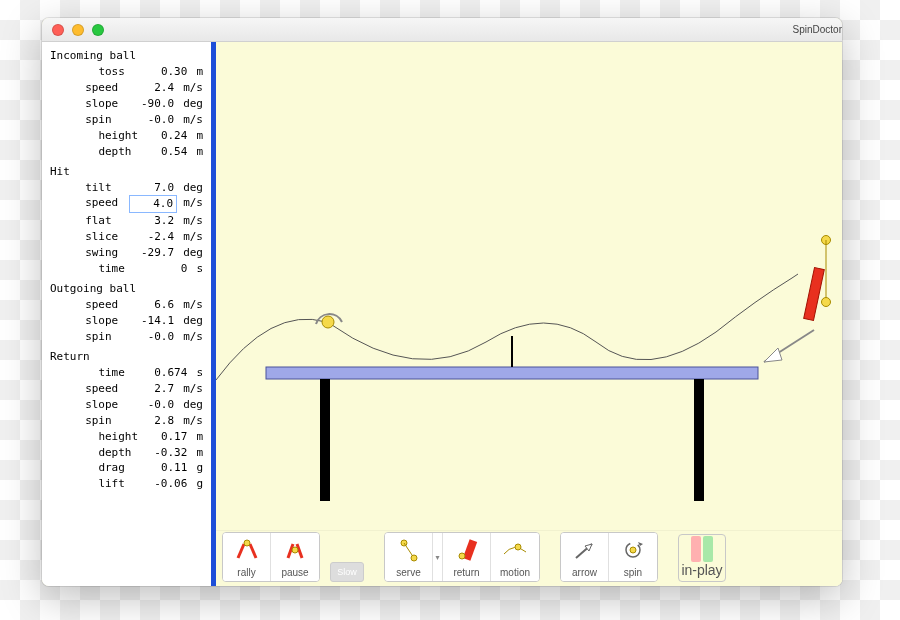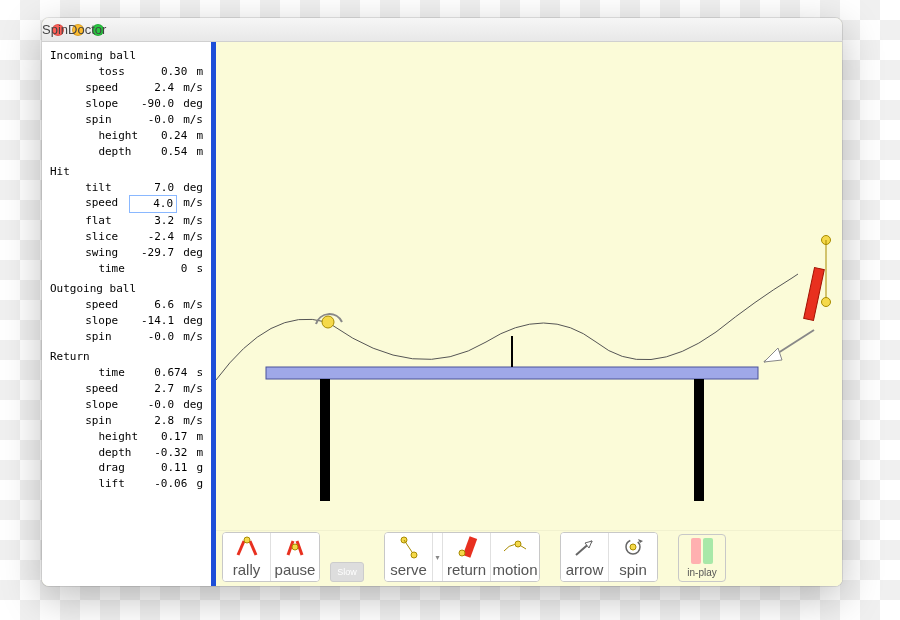--- a/index.html
+++ b/index.html
@@ -19,21 +19,21 @@
 }
 .titlebar {
   height: 24px; background: linear-gradient(#f6f6f6,#e8e8e8);
   border-bottom: 1px solid #d0d0d0;
   display: flex; align-items: center;
   position: relative; flex-shrink: 0;
 }
 .lights { display: flex; gap: 8px; padding-left: 10px; }
 .light { width: 12px; height: 12px; border-radius: 50%; border: 0.5px solid rgba(0,0,0,0.15); }
 .light.red { background:#ff5f57;} .light.yel{background:#febc2e;} .light.grn{background:#28c840;}
-.title { position:absolute; left:0; right:0; text-align:left; font-size:13px; color:#444; pointer-events:none;}
+.title { position:absolute; left:0; right:0; text-align:right; font-size:10px; color:#444; pointer-events:none;}
 .content { flex:1; display:flex; min-height:0;}
 .sidebar {
   width: 174px; background:#fff; border-right:5px solid #1d4ed8;
   padding: 6px 8px; font-family: Menlo, Monaco, monospace; font-size: 11px;
   line-height: 1.45; overflow:hidden;
 }
 .sec-title { margin-top:4px; font-family: Menlo, monospace; }
 .sec-title:first-child { margin-top:0;}
 .row { display:flex; white-space:pre;justify-content:flex-end;}
 .row .lbl { width:52px; padding-left:8px;}
@@ -45,28 +45,28 @@
   display:flex; flex-direction:column;
 }
 .scene { flex:1; position:relative; }
 .toolbar {
   height:56px; background:#fbfbd8;
   display:flex; align-items:flex-end; gap:6px; padding:4px 6px 4px 6px;
   border-top:1px solid rgba(0,0,0,0.04);
 }
 .tgroup { display:flex; gap:0; background:#fff; border:1px solid #c8c8c8; border-radius:4px; overflow:hidden;}
 .tbtn { width:48px; height:48px; display:flex; flex-direction:column; align-items:center; justify-content:flex-end;
-  font-size:15px; color:#555; padding-bottom:3px; border-right:1px solid #e0e0e0; background:#fff; cursor:pointer;}
+  font-size:10px; color:#555; padding-bottom:3px; border-right:1px solid #e0e0e0; background:#fff; cursor:pointer;}
 .tbtn:last-child { border-right:none;}
 .tbtn .tic { flex:1; display:flex; align-items:center; justify-content:center;}
 .slowbtn { width:34px; height:20px; margin-left:4px; margin-bottom:0; font-size:9px; border-radius:3px;
   background:#ddd; border:1px solid #ccc; color:#fff; display:flex; align-items:center; justify-content:center;}
 .spacer { width:8px;}
 .drop { width:10px; display:flex; align-items:center; justify-content:center; font-size:8px; color:#888; border-right:1px solid #e0e0e0;}
-.inplay { width:48px; height:48px; border:1px solid #c8c8c8; border-radius:4px; display:flex; flex-direction:column; align-items:center; justify-content:flex-end; font-size:10px; padding-bottom:3px; color:#555;}
+.inplay { width:48px; height:48px; border:1px solid #c8c8c8; border-radius:4px; display:flex; flex-direction:column; align-items:center; justify-content:flex-end; font-size:14px; padding-bottom:3px; color:#555;}
 .inplay .bars { flex:1; display:flex; align-items:center; gap:2px;}
 .inplay .bar { width:10px; height:26px; border-radius:2px;}
 svg { display:block;}
 </style>
 </head>
 <body>
 
 <div class="window">
   <div class="titlebar">
     <div class="lights">

